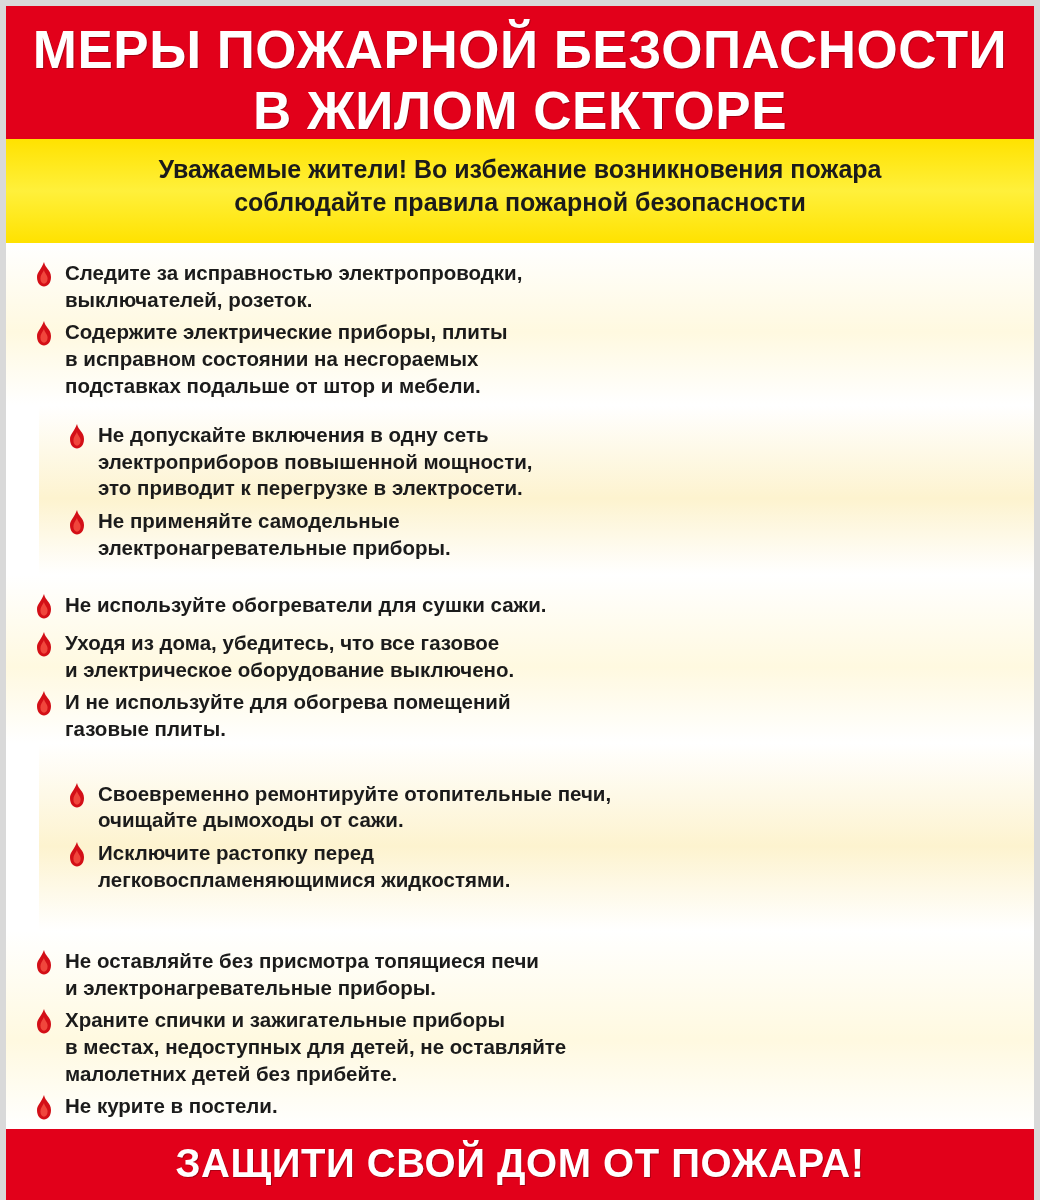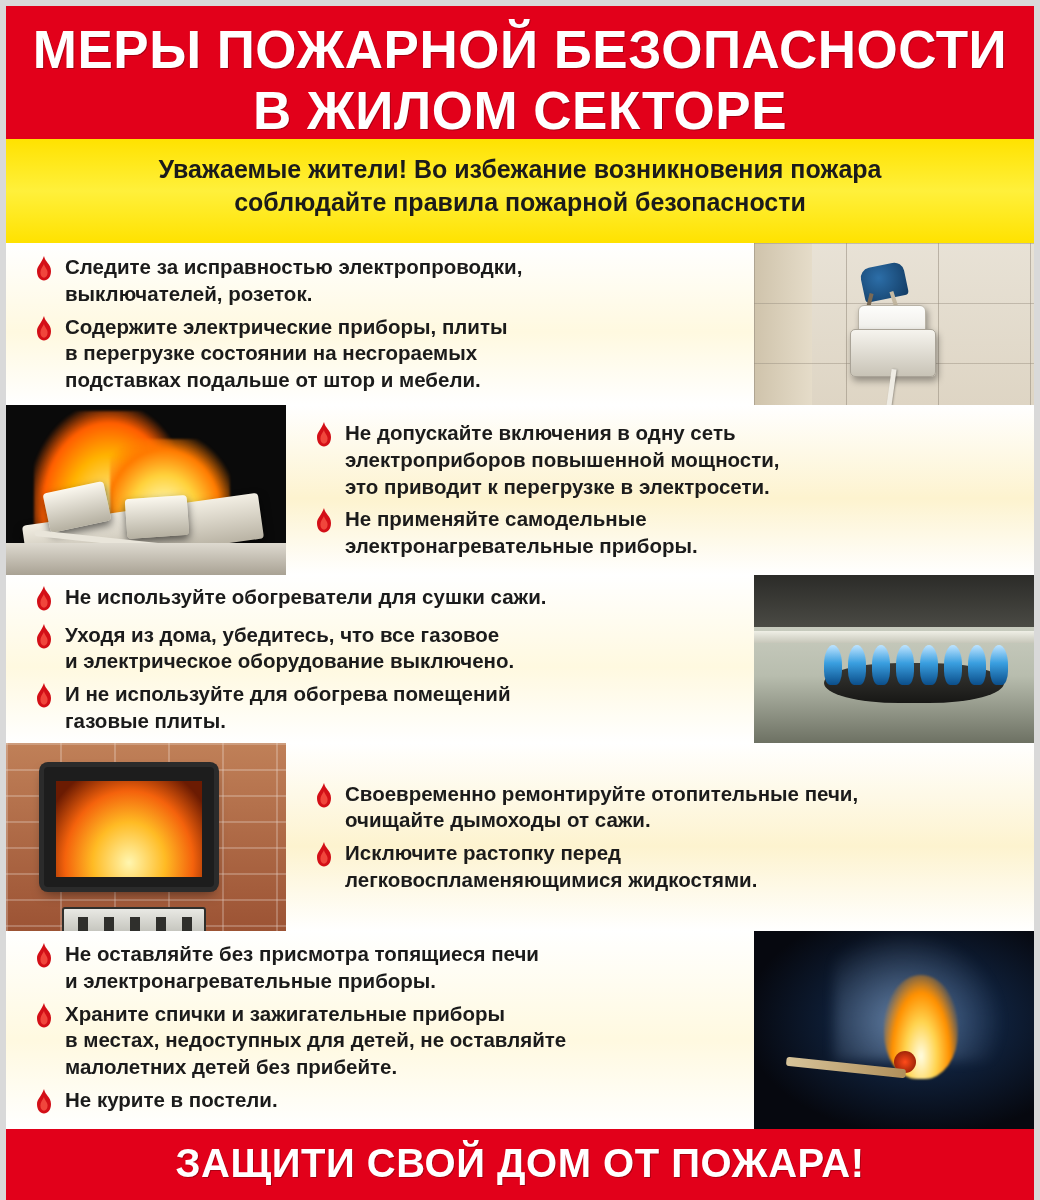--- a/index.html
+++ b/index.html
@@ -56,23 +56,25 @@
   
   .content {
     background: #ffffff;
   }
   .section {
     display: flex;
     align-items: stretch;
     box-sizing: border-box;
     position: relative;
     background: linear-gradient(180deg,#ffffff 0%,#fff9e0 55%,#ffffff 100%);
+    flex-direction: column;
   }
   .section.alt {
     background: linear-gradient(180deg,#ffffff 0%,#fdf3cf 55%,#ffffff 100%);
+    margin-left: 33px;
   }
   .section .text-col {
     flex: 1 1 auto;
     padding: 14px 16px 14px 26px;
     box-sizing: border-box;
     display: flex;
     flex-direction: column;
     justify-content: center;
   }
   .section .img-col {
@@ -298,21 +300,21 @@
 выключателей, розеток.</span>
         </div>
         <div class="item">
           <span class="flame">
             <svg viewBox="0 0 24 30" width="24" height="30">
                 <path d="M12 0c1 6 7 8 7 15 0 6-3.2 9.5-7 9.5S5 21 5 15C5 10 9 8 12 0z" fill="#d30f17"></path>
                 <path d="M12 8c.6 3.5 3.6 4.8 3.6 8.6 0 3.2-1.7 5.2-3.6 5.2s-3.6-2-3.6-5.2C8.4 13 10.4 11.2 12 8z" fill="#f0463c"></path>
               </svg>
           </span>
           <span class="item-text">Содержите электрические приборы, плиты
-в перегрузке состоянии на несгораемых
+в исправном состоянии на несгораемых
 подставках подальше от штор и мебели.</span>
         </div>
       </div>
       <div class="img-col">
         <div class="photo photo-outlet">
           <div class="wallstrip"></div>
           <div class="tile-lines"></div>
           <div class="wirehead"></div>
           <div class="wire-a"></div>
           <div class="wire-b"></div>

